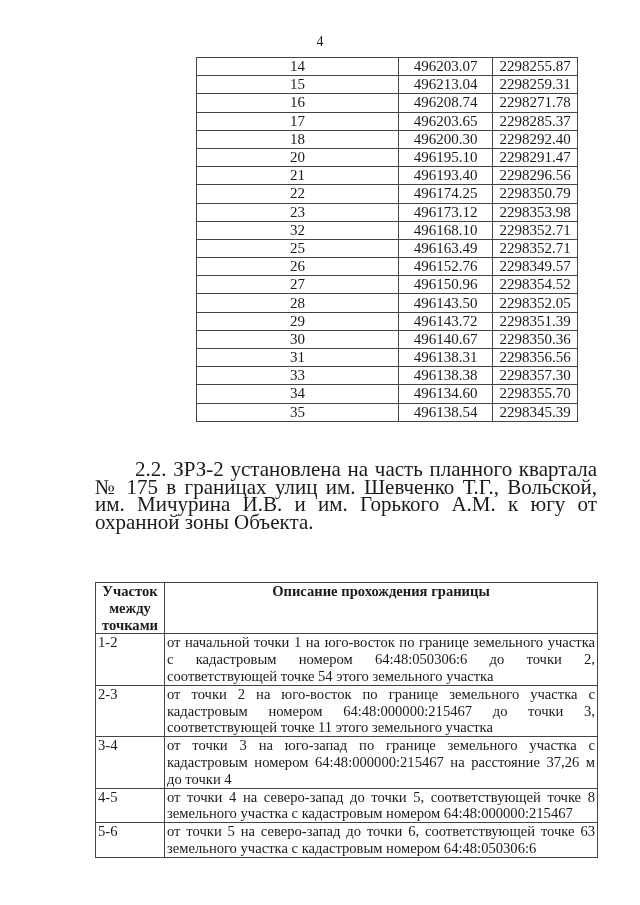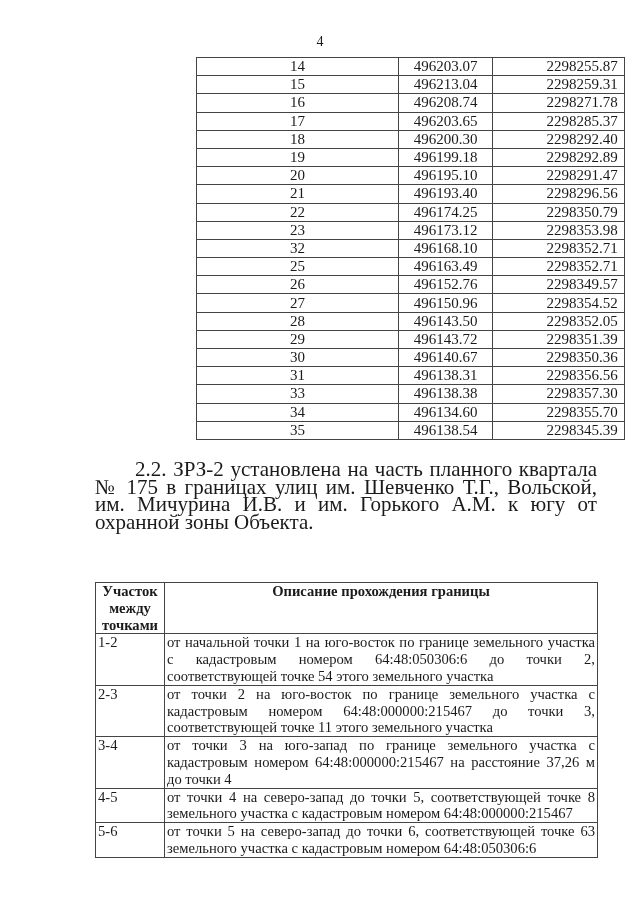--- a/index.html
+++ b/index.html
@@ -3,21 +3,21 @@
 <meta charset="utf-8">
 <style>
   html, body { margin: 0; padding: 0; background: #ffffff; }
   body { width: 640px; height: 905px; position: relative; overflow: hidden;
          font-family: "Liberation Serif", serif; color: #1a1a1a; }
   .page-num { position: absolute; top: 34px; left: 0; width: 640px; text-align: center; font-size: 14px; }
   table.coords { position: absolute; top: 57px; left: 156px; border-collapse: collapse; font-size: 15px; margin-left: 40px; }
   table.coords td { border: 1px solid #444; height: 17.2px; padding: 0; line-height: 17px; text-align: center; }
   table.coords td.c0 { width: 201px; }
   table.coords td.c1 { width: 93px; }
-  table.coords td.c2 { width: 84px; padding-left: 47px; }
+  table.coords td.c2 { width: 84px; }
   .para { position: absolute; left: 95px; width: 502px; font-size: 21px; line-height: 17.6px; text-align: justify; }
   .para p { margin: 0; text-indent: 40px; text-align: justify; }
   .p1 { top: 461px; }
   table.desc { position: absolute; top: 582px; left: 95px; width: 503px; border-collapse: collapse; font-size: 14.6px; }
   table.desc th, table.desc td { border: 1px solid #444; padding: 0 2px; line-height: 16.8px; vertical-align: top; }
   table.desc th { font-weight: bold; text-align: center; }
   table.desc th.h0 { width: 64px; }
   table.desc td.seg { text-align: left; }
   table.desc td.txt { text-align: justify; text-align-last: left; }
 </style>
@@ -45,25 +45,20 @@
       </tr>
       <tr>
         <td class="c0">17</td>
         <td class="c1">496203.65</td>
         <td class="c2">2298285.37</td>
       </tr>
       <tr>
         <td class="c0">18</td>
         <td class="c1">496200.30</td>
         <td class="c2">2298292.40</td>
-      </tr>
-      <tr>
-        <td class="c0">19</td>
-        <td class="c1">496199.18</td>
-        <td class="c2">2298292.89</td>
       </tr>
       <tr>
         <td class="c0">20</td>
         <td class="c1">496195.10</td>
         <td class="c2">2298291.47</td>
       </tr>
       <tr>
         <td class="c0">21</td>
         <td class="c1">496193.40</td>
         <td class="c2">2298296.56</td>

